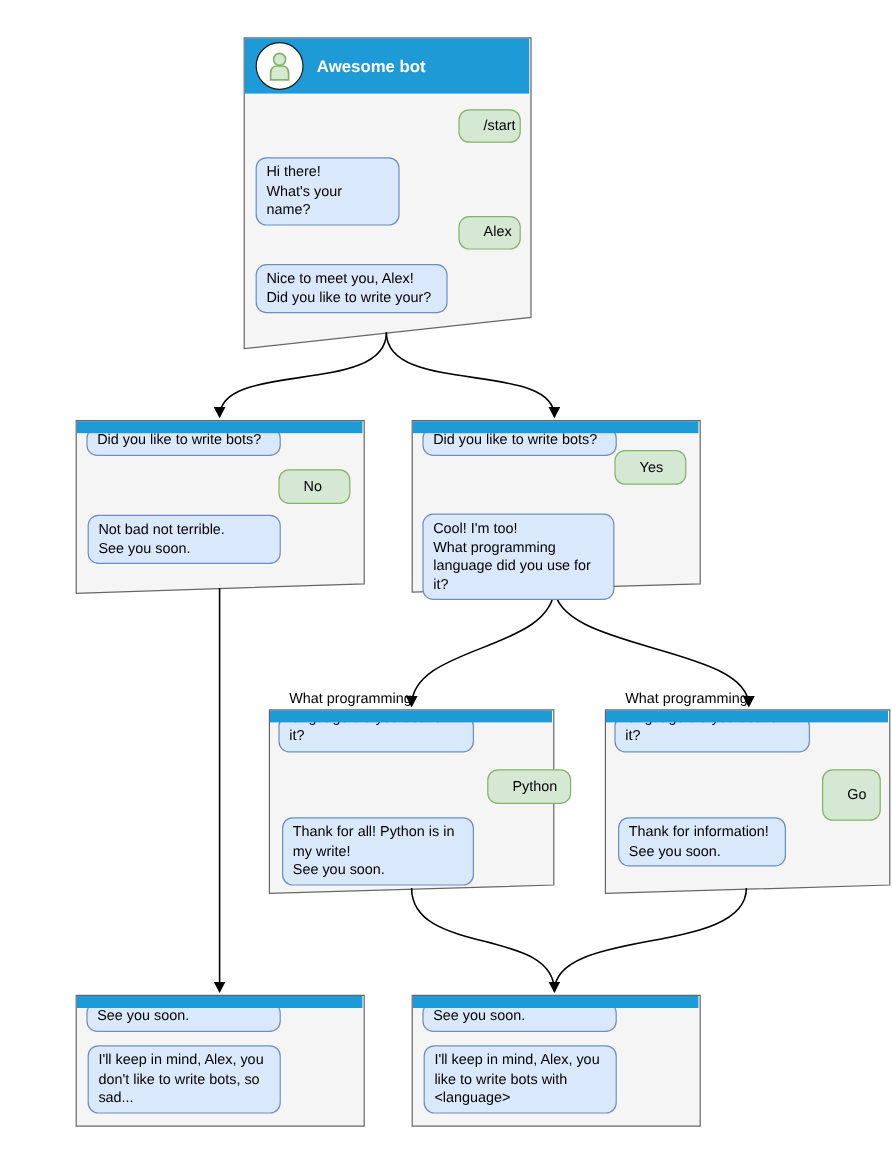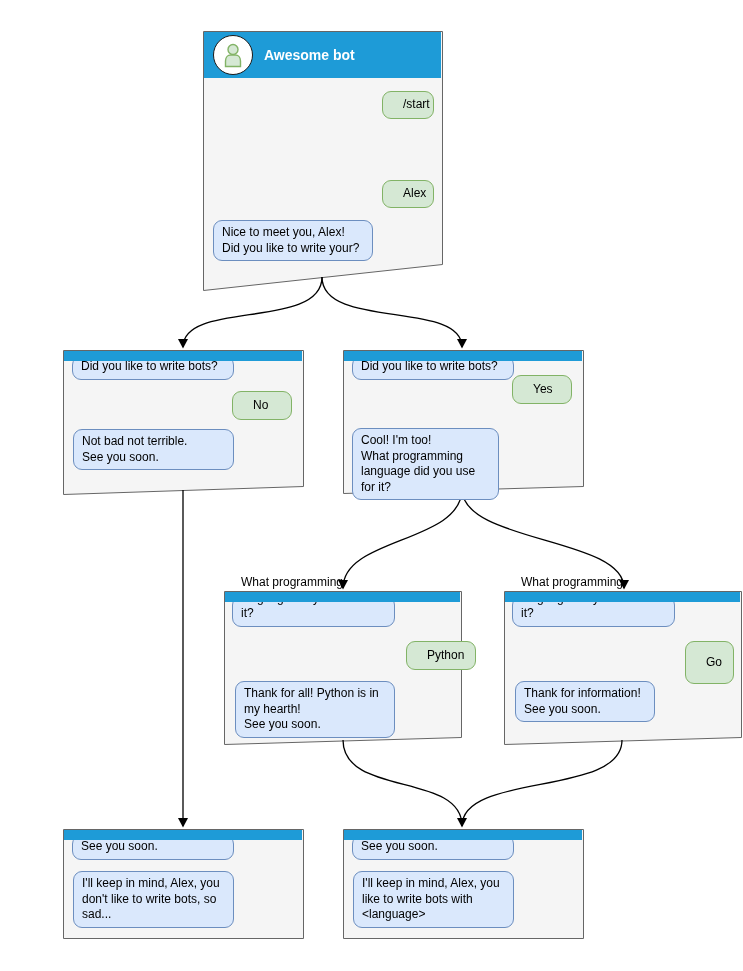--- a/index.html
+++ b/index.html
@@ -61,49 +61,51 @@
     <div class="hdr hdr-main" style="width:237px">
       <div class="avatar">
         <svg width="30" height="30" viewBox="0 0 30 30">
           <circle cx="15" cy="9.5" r="5" fill="#d5e8d4" stroke="#82b366" stroke-width="1.4"></circle>
           <path d="M7.5,26.5 L7.5,21 C7.5,16.8 10.2,15 12.5,15 L17.5,15 C19.8,15 22.5,16.8 22.5,21 L22.5,26.5 Z" fill="#d5e8d4" stroke="#82b366" stroke-width="1.4"></path>
         </svg>
       </div>
       <div class="win-title">Awesome bot</div>
     </div>
     <div class="bubble user" style="left:179px;top:60px;width:52px;height:28px">/start</div>
+    <div class="bubble bot" style="left:10px;top:100px;width:120px">Hi there!
+What's your name?</div>
     <div class="bubble user" style="left:179px;top:149px;width:52px;height:28px">Alex</div>
     <div class="bubble bot" style="left:10px;top:189px;width:160px">Nice to meet you, Alex!
 Did you like to write your?</div>
   </div>
 
   <div class="win" style="left:31px;top:350px;width:241px;height:145px">
     <div class="hdr hdr-thin" style="width:238px"></div>
     <div class="bubble bot clip" style="left:9px;top:6px;width:162px;height:24px">Did you like to write bots?</div>
     <div class="bubble user" style="left:169px;top:41px;width:60px;height:29px">No</div>
     <div class="bubble bot" style="left:10px;top:79px;width:161px">Not bad not terrible.
 See you soon.</div>
   </div>
 
   <div class="win" style="left:311px;top:350px;width:241px;height:144px">
     <div class="hdr hdr-thin" style="width:238px"></div>
     <div class="bubble bot clip" style="left:9px;top:6px;width:162px;height:24px">Did you like to write bots?</div>
     <div class="bubble user" style="left:169px;top:25px;width:60px;height:29px">Yes</div>
-    <div class="bubble bot" style="left:9px;top:78px;width:147px">Cool! I'm too!
+    <div class="bubble bot" style="left:9px;top:78px;width:160px">Cool! I'm too!
 What programming
 language did you use for it?</div>
   </div>
 
   <div class="win" style="left:192px;top:591px;width:238px;height:154px">
     <div class="hdr hdr-thin" style="width:235px"></div>
     <div class="bubble bot clip" style="left:8px;top:5px;width:163px;height:31px">What programming
 language did you use for it?</div>
     <div class="bubble user" style="left:182px;top:50px;width:70px;height:29px">Python</div>
     <div class="bubble bot" style="left:11px;top:90px;width:160px">Thank for all! Python is in
-my hearth!
+my write!
 See you soon.</div>
   </div>
 
   <div class="win" style="left:472px;top:591px;width:238px;height:154px">
     <div class="hdr hdr-thin" style="width:235px"></div>
     <div class="bubble bot clip" style="left:8px;top:5px;width:163px;height:31px">What programming
 language did you use for it?</div>
     <div class="bubble user" style="left:181px;top:50px;width:49px;height:43px">Go</div>
     <div class="bubble bot" style="left:11px;top:90px;width:140px">Thank for information!
 See you soon.</div>

